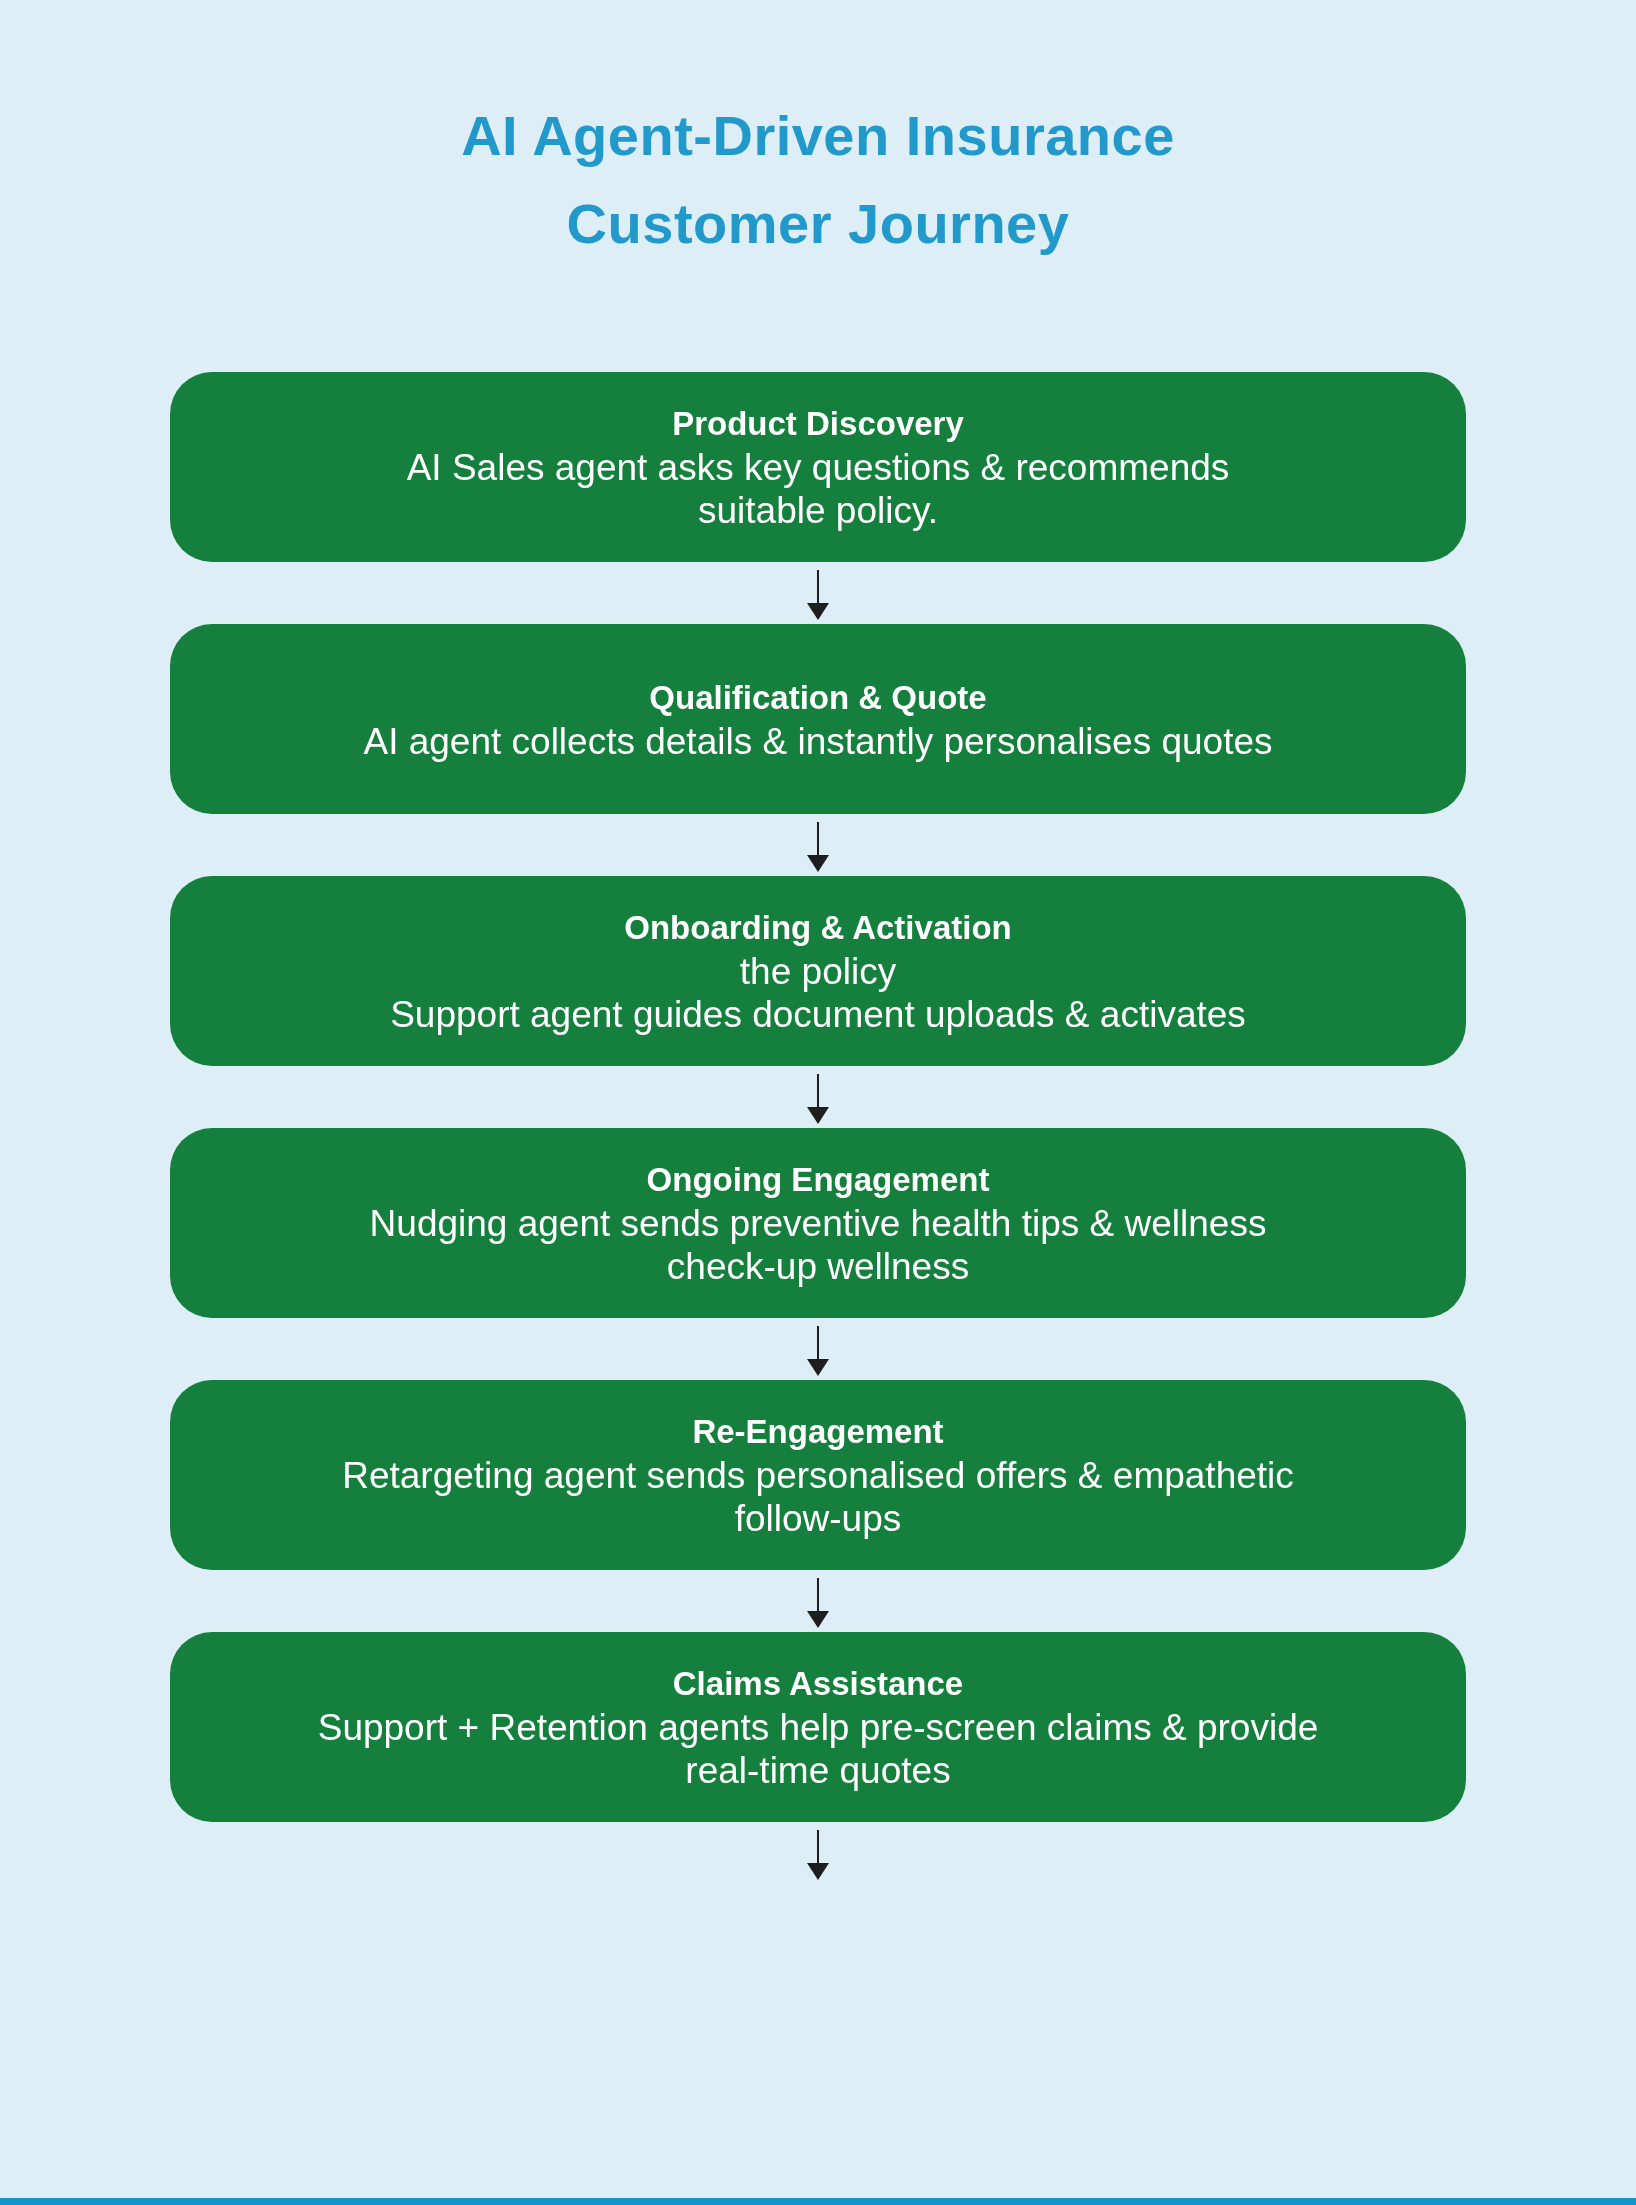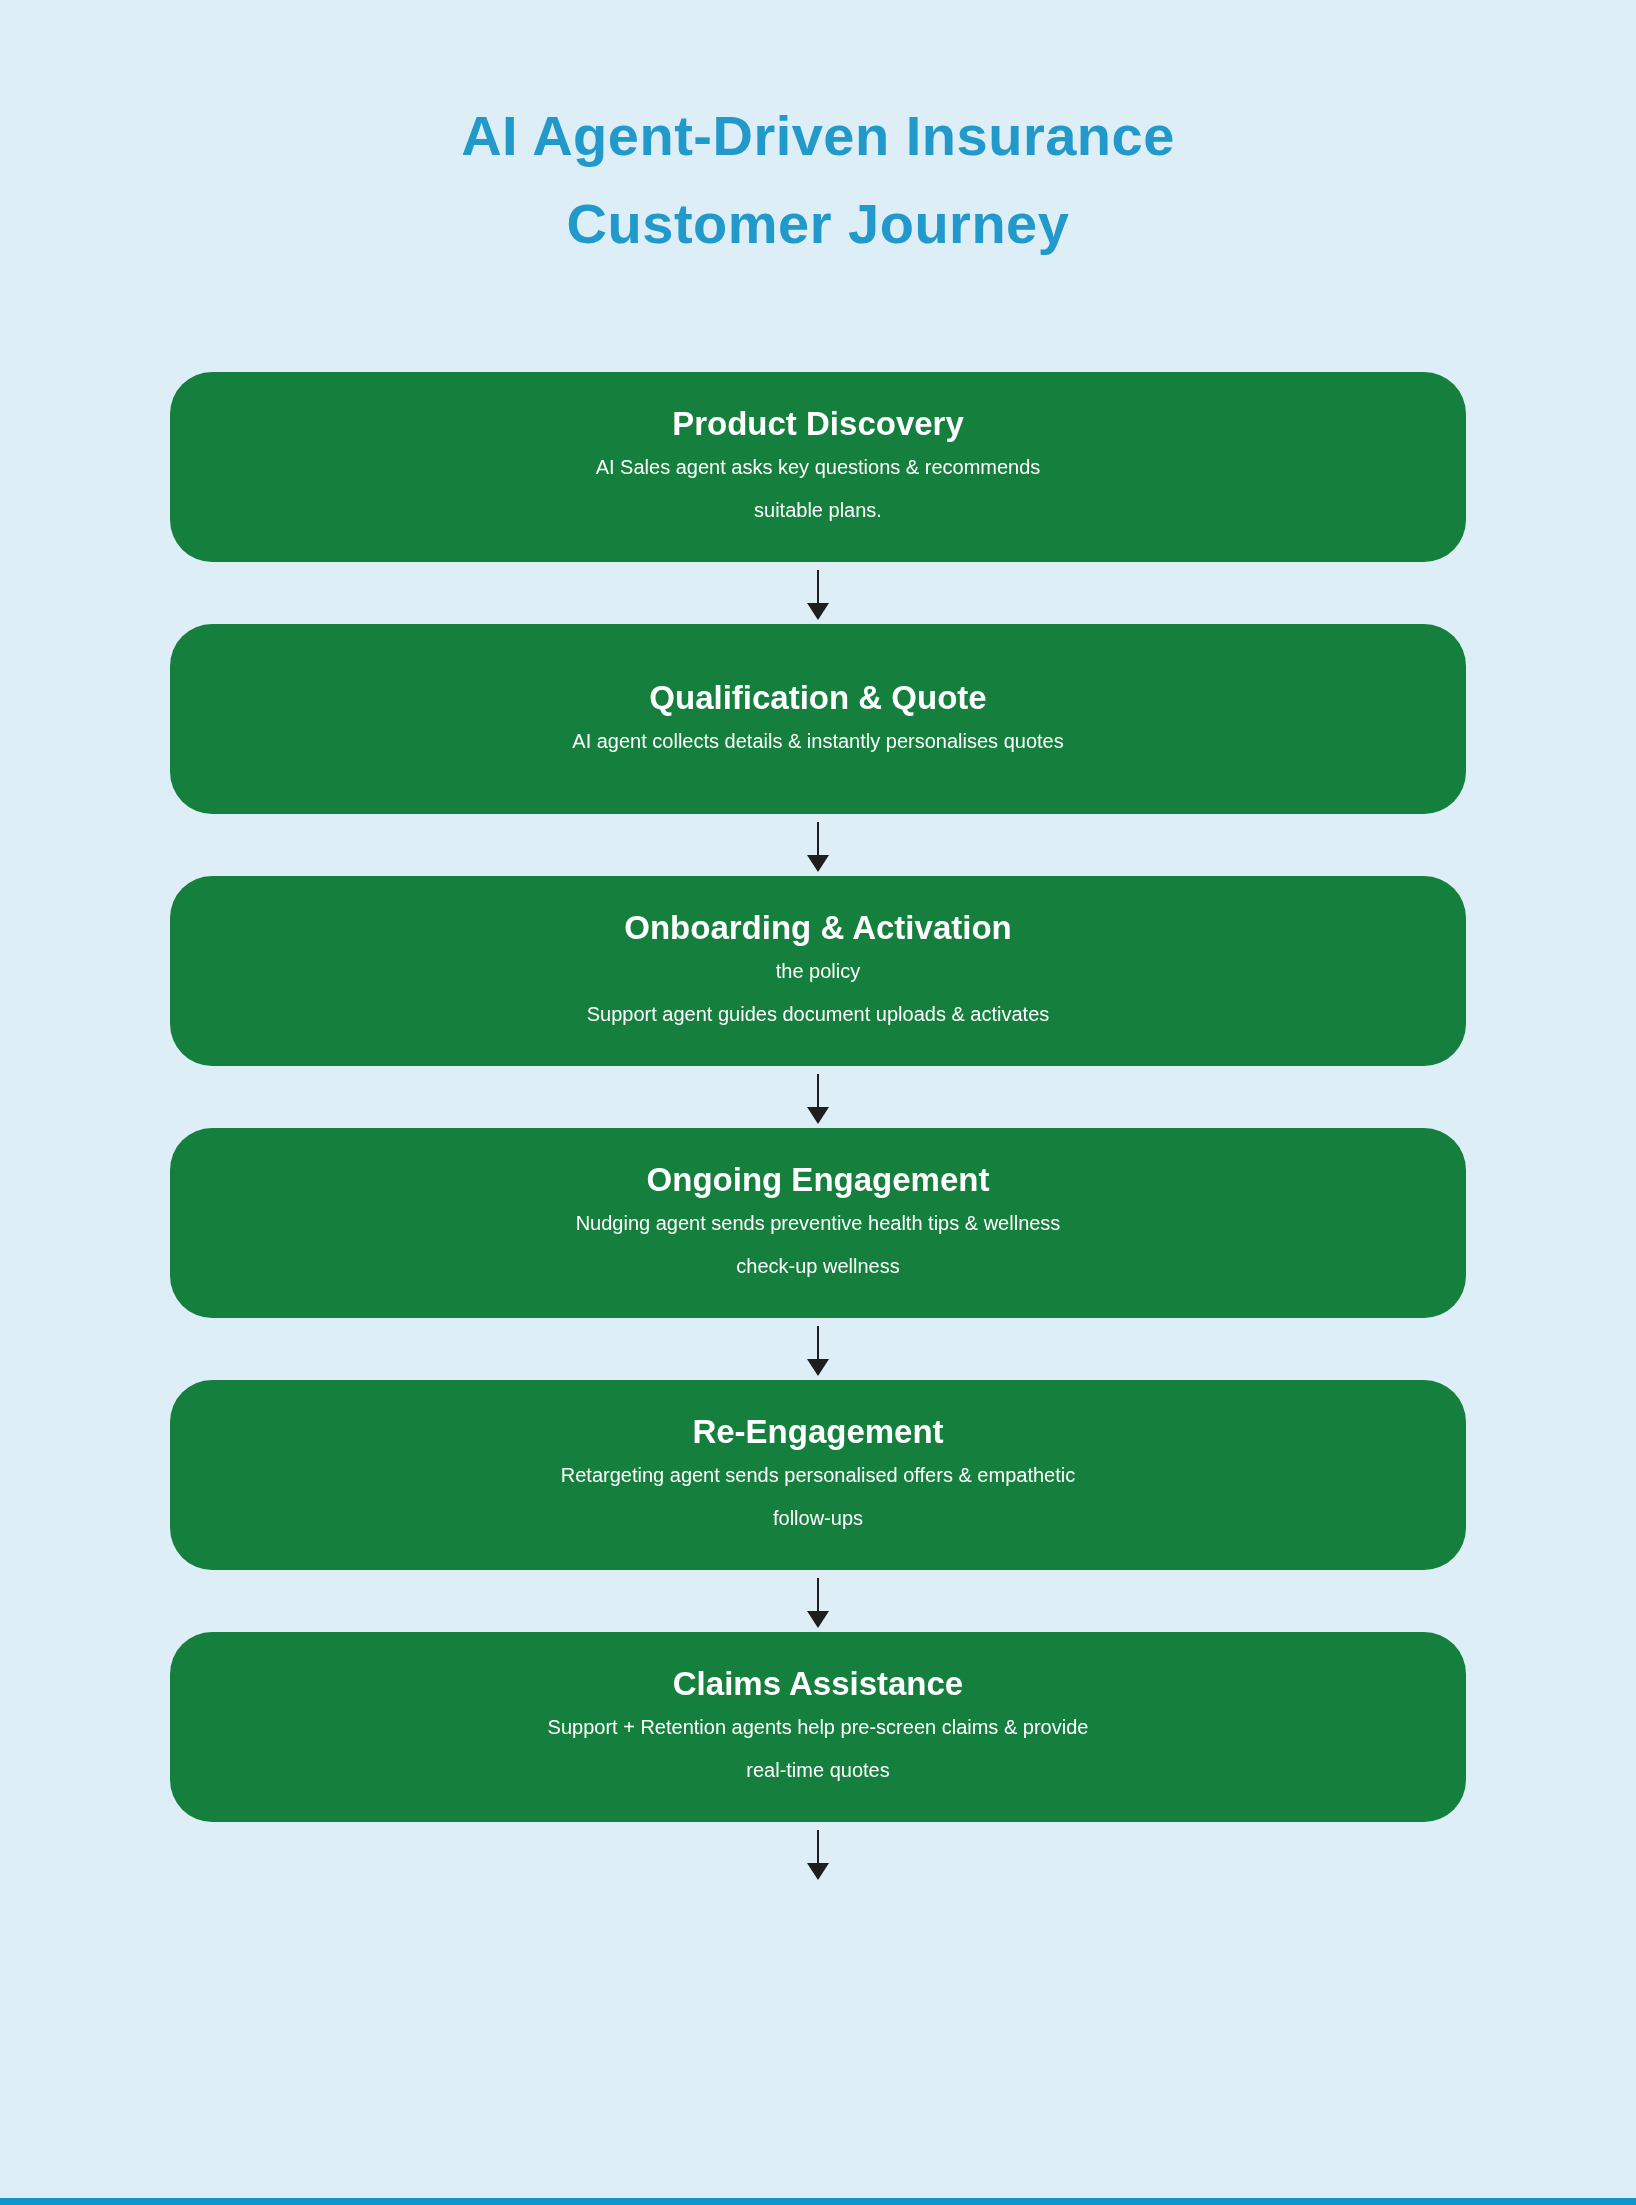--- a/index.html
+++ b/index.html
@@ -56,21 +56,21 @@
     padding: 10px 60px;
   }
 
   .step-title {
     font-size: 33px;
     font-weight: bold;
     line-height: 44px;
   }
 
   .step-desc {
-    font-size: 20px;
+    font-size: 37px;
     font-weight: normal;
     line-height: 43px;
   }
 
   .step-desc .desc-line { display: block; }
 
   .arrow {
     height: 62px;
     display: flex;
     flex-direction: column;
@@ -112,21 +112,21 @@
     <div>AI Agent-Driven Insurance</div>
     <div>Customer Journey</div>
   </div>
 
   <div class="flow">
 
     <div class="step-box">
       <div class="step-title">Product Discovery</div>
       <div class="step-desc">
         <span class="desc-line">AI Sales agent asks key questions &amp; recommends</span>
-        <span class="desc-line">suitable plans.</span>
+        <span class="desc-line">suitable policy.</span>
       </div>
     </div>
 
     <div class="arrow">
       <div class="shaft"></div>
       <div class="head"></div>
     </div>
 
     <div class="step-box">
       <div class="step-title">Qualification &amp; Quote</div>

